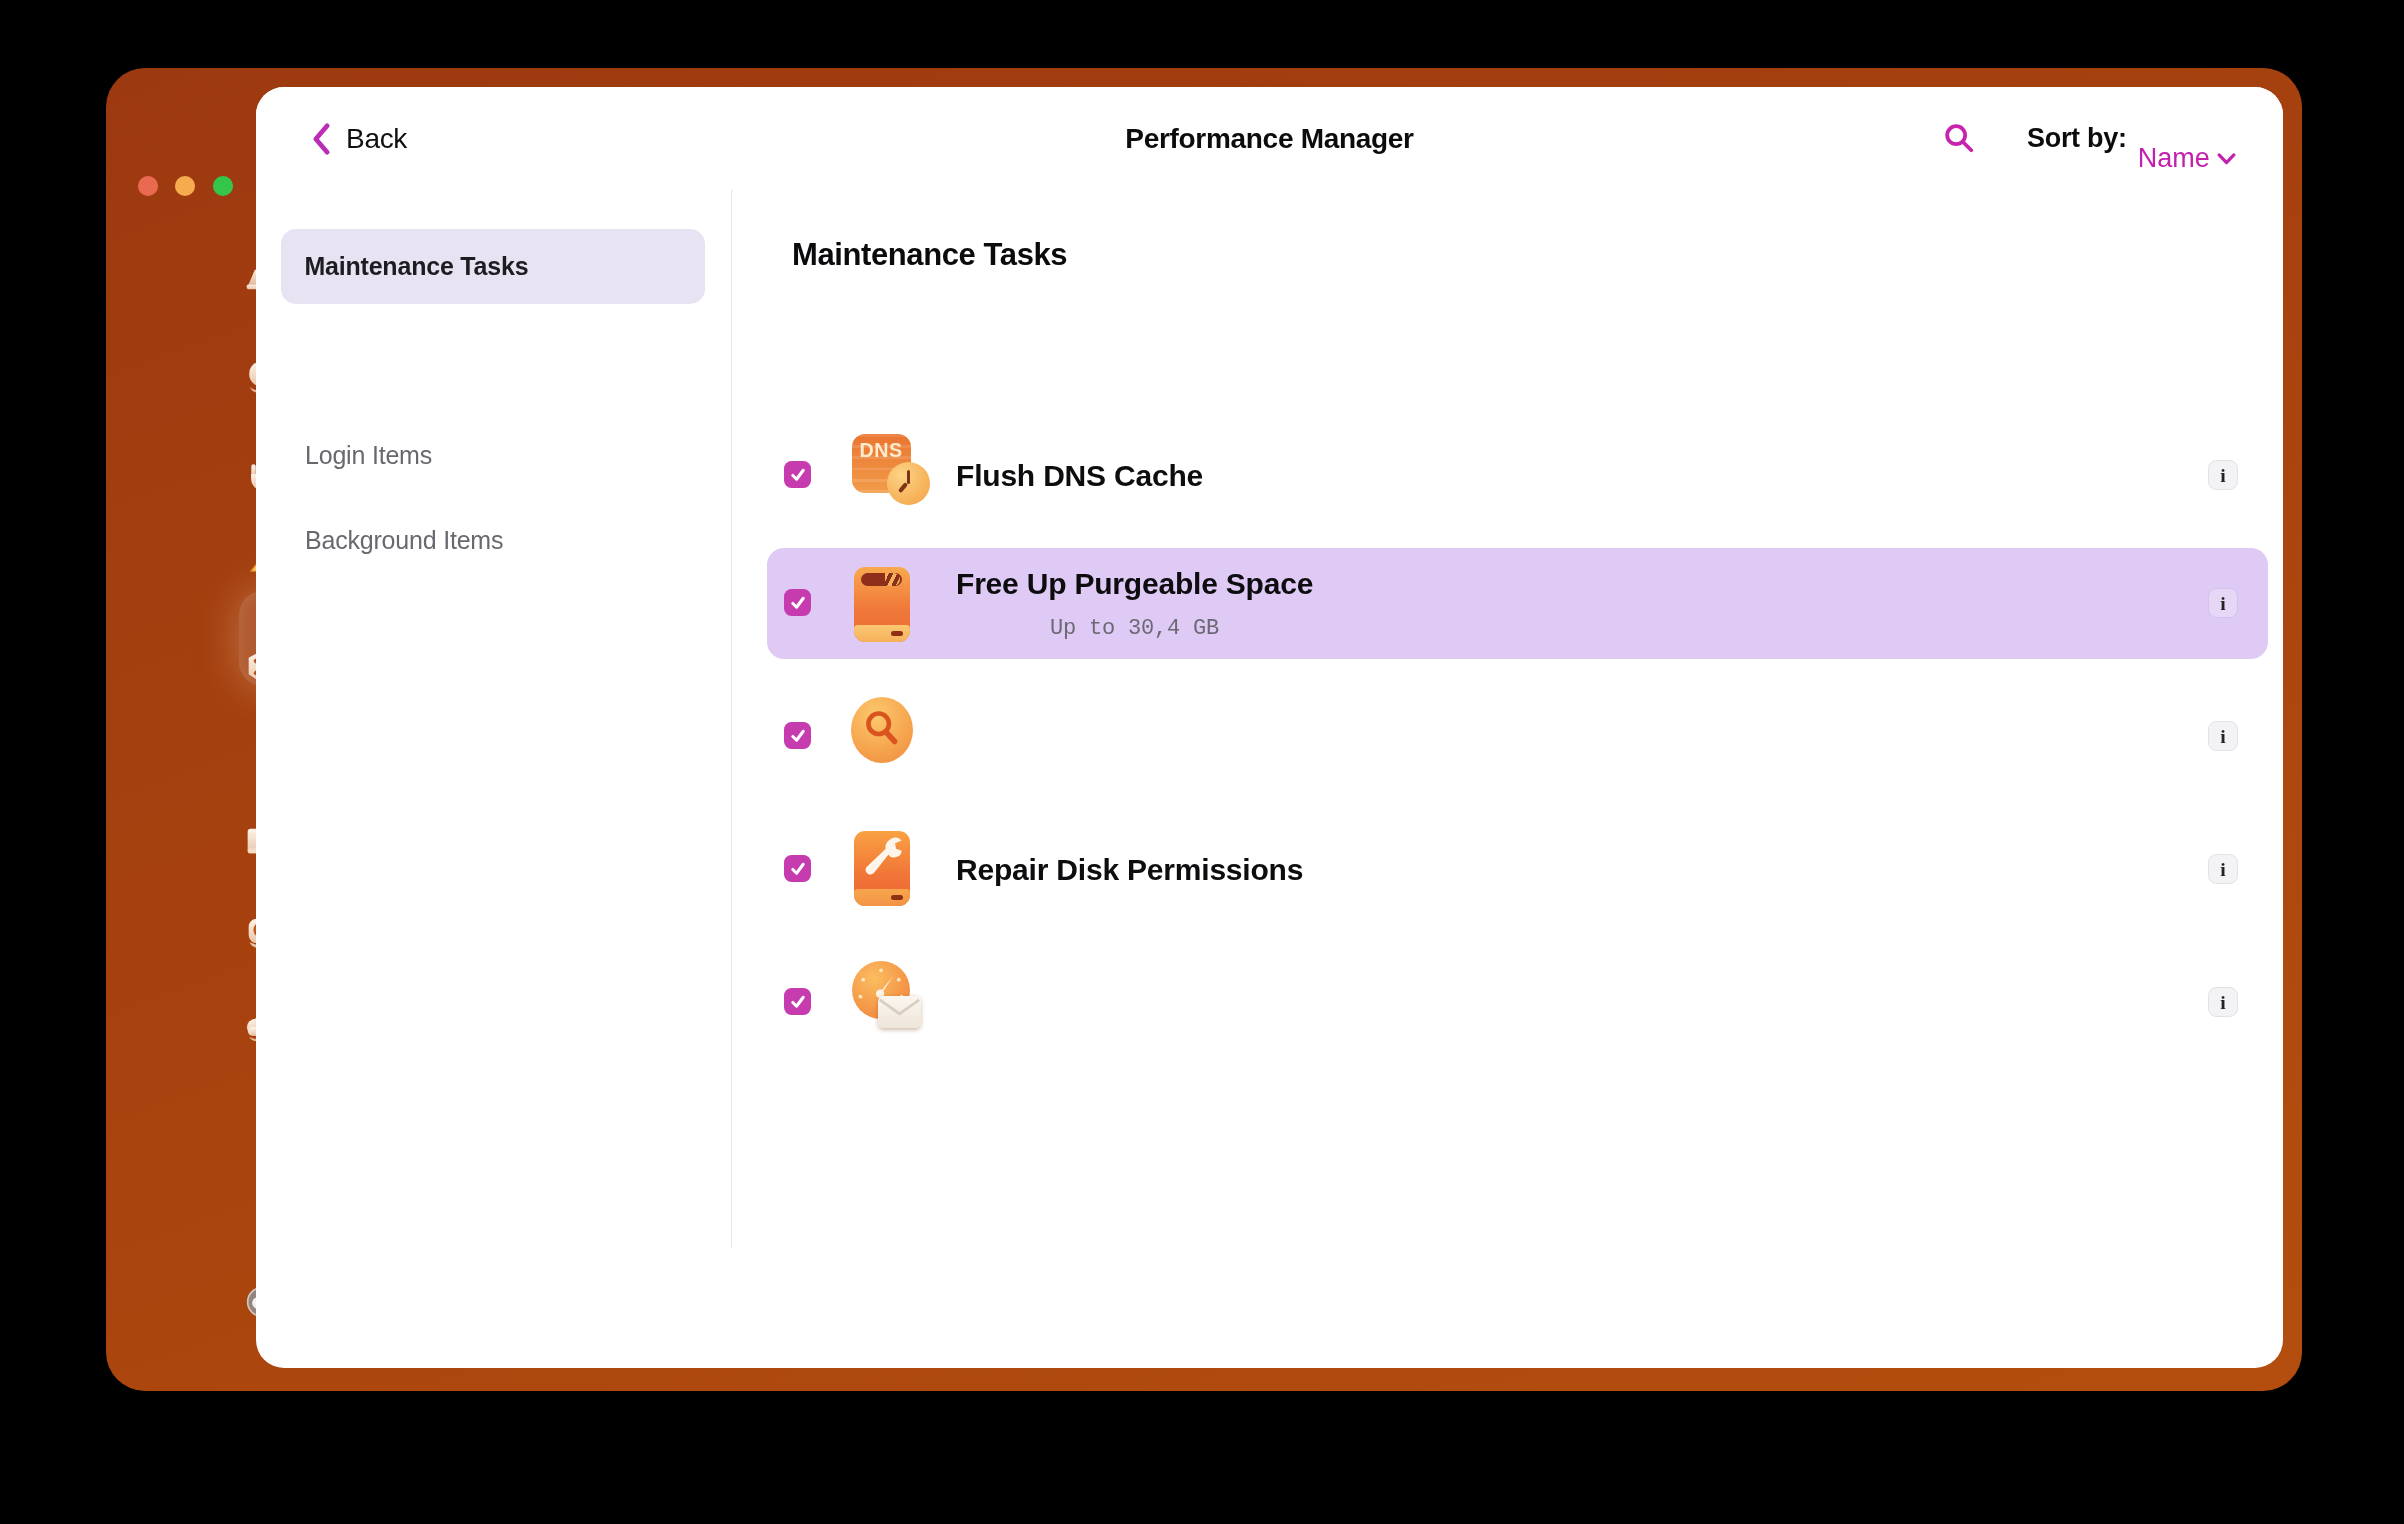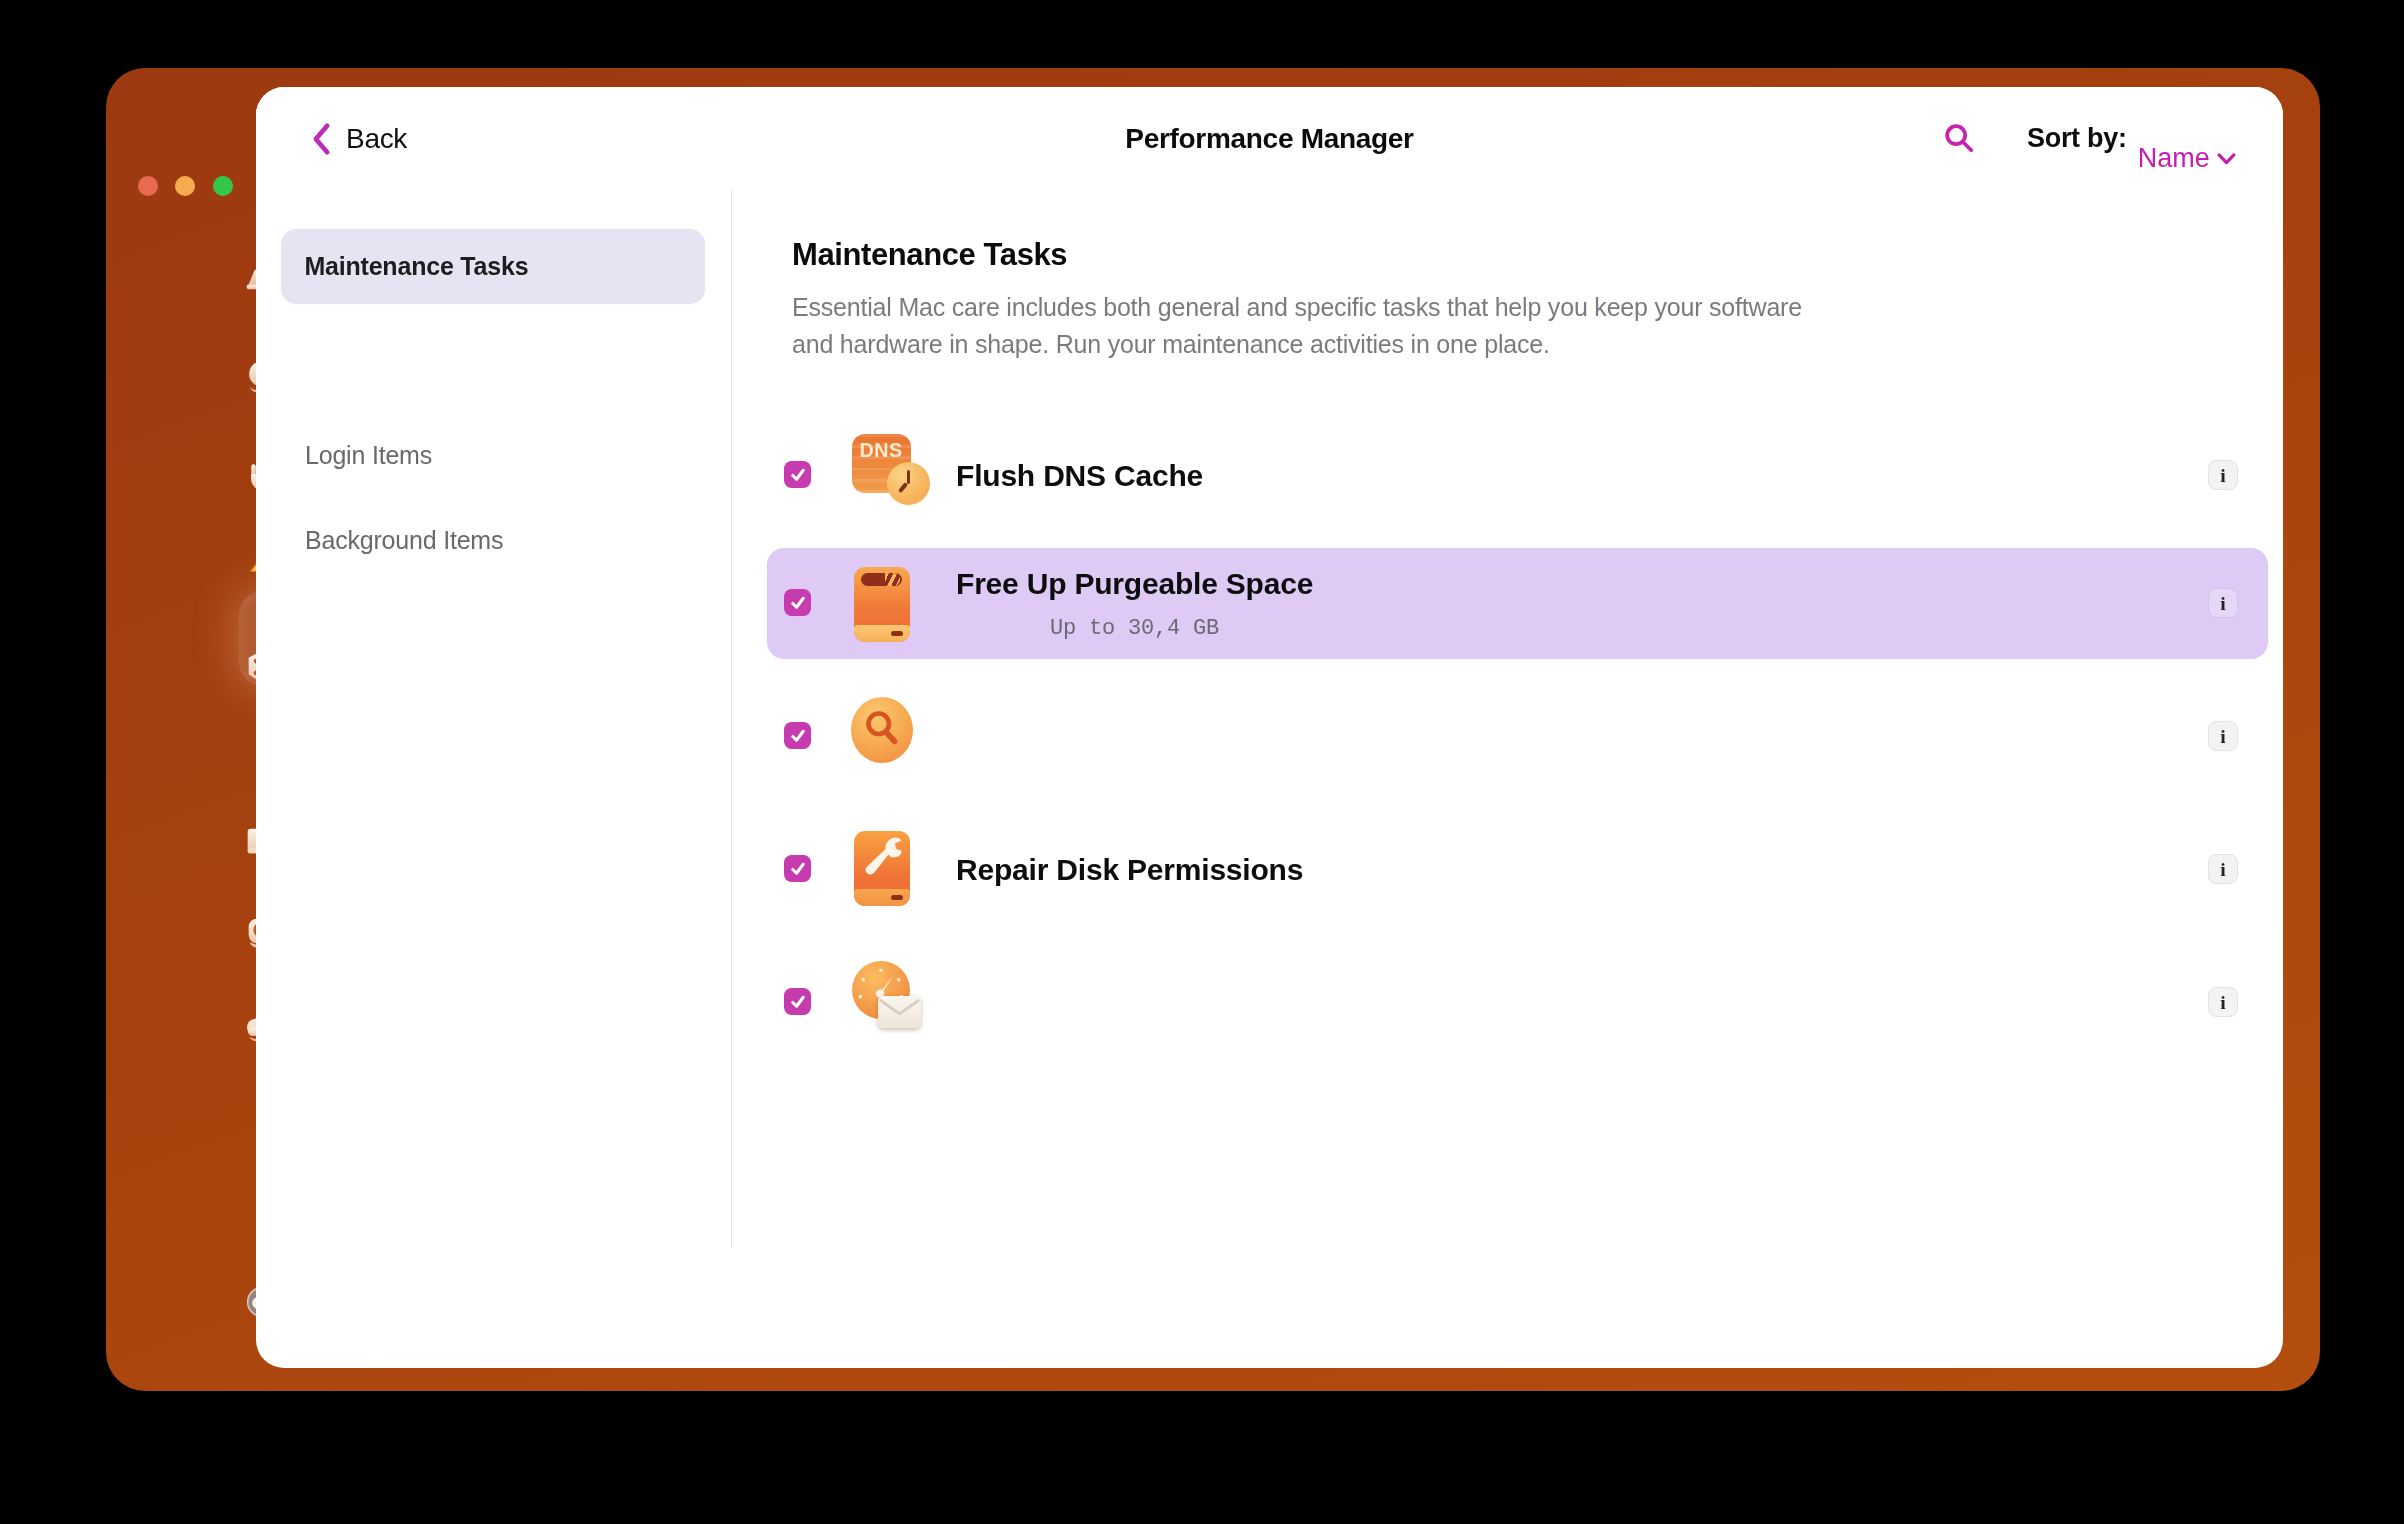--- a/index.html
+++ b/index.html
@@ -1,20 +1,20 @@
 <!DOCTYPE html>
 <html style="font-size:15px"><head>
 <meta charset="utf-8">
 <style>
   html,body{margin:0;padding:0;background:#000;width:2404px;height:1524px;overflow:hidden;
     font-family:"Liberation Sans",sans-serif;-webkit-font-smoothing:antialiased;}
   
   #window{position:absolute;left:106px;top:68px;width:2196px;height:1323px;border-radius:39px;
     background:linear-gradient(160deg,#9d3910 0%,#a7420f 45%,#b44e0e 100%);
-    box-shadow:0 37px 84px rgba(0,0,0,.75);padding-left:18px;}
+    box-shadow:0 37px 84px rgba(0,0,0,.75);}
   .traffic{position:absolute;top:108px;width:19.7px;height:19.7px;border-radius:50%;}
   
   .rail-item{position:absolute;left:156px;width:49px;height:49px;margin:0;display:flex;align-items:center;justify-content:center;transform:translate(-50%,-50%);}
   .rail-item svg{display:block;}
   .rail-sel{position:absolute;left:133px;top:523px;width:95px;height:95px;border-radius:24px;
     background:rgba(255,236,220,.16);box-shadow:0 0 43px rgba(255,215,170,.35), inset 0 0 17px rgba(255,255,255,.12);}
   .rail-badge{position:absolute;left:195px;top:532px;width:31px;height:31px;border-radius:50%;
     background:radial-gradient(circle at 40% 40%,#ffffff 0%,#fff 55%,rgba(255,255,255,.25) 100%);
     box-shadow:0 0 20.6px 7.5px rgba(255,255,255,.55);}
   
@@ -225,21 +225,20 @@
       <div class="nav-item" style="top:247px">
         <span>Login Items</span>
       </div>
       <div class="nav-item" style="top:332px">
         <span>Background Items</span>
       </div>
     </div>
 
     <div id="main">
       <div id="h1">Maintenance Tasks</div>
-      <div id="desc">Essential Mac care includes both general and specific tasks that help you keep your software and hardware in shape. Run your maintenance activities in one place.</div>
 
       <div class="row" style="top:230px">
         <span class="cb">
           <svg width="18" height="18" viewBox="0 0 19 19">
             <polyline points="4,10 8,14 15,4.5" fill="none" stroke="#fff" stroke-width="3.2" stroke-linecap="round" stroke-linejoin="round"></polyline>
           </svg>
         </span>
         <span class="ticon">
           <span class="dns-sq">
               <span>DNS</span>

